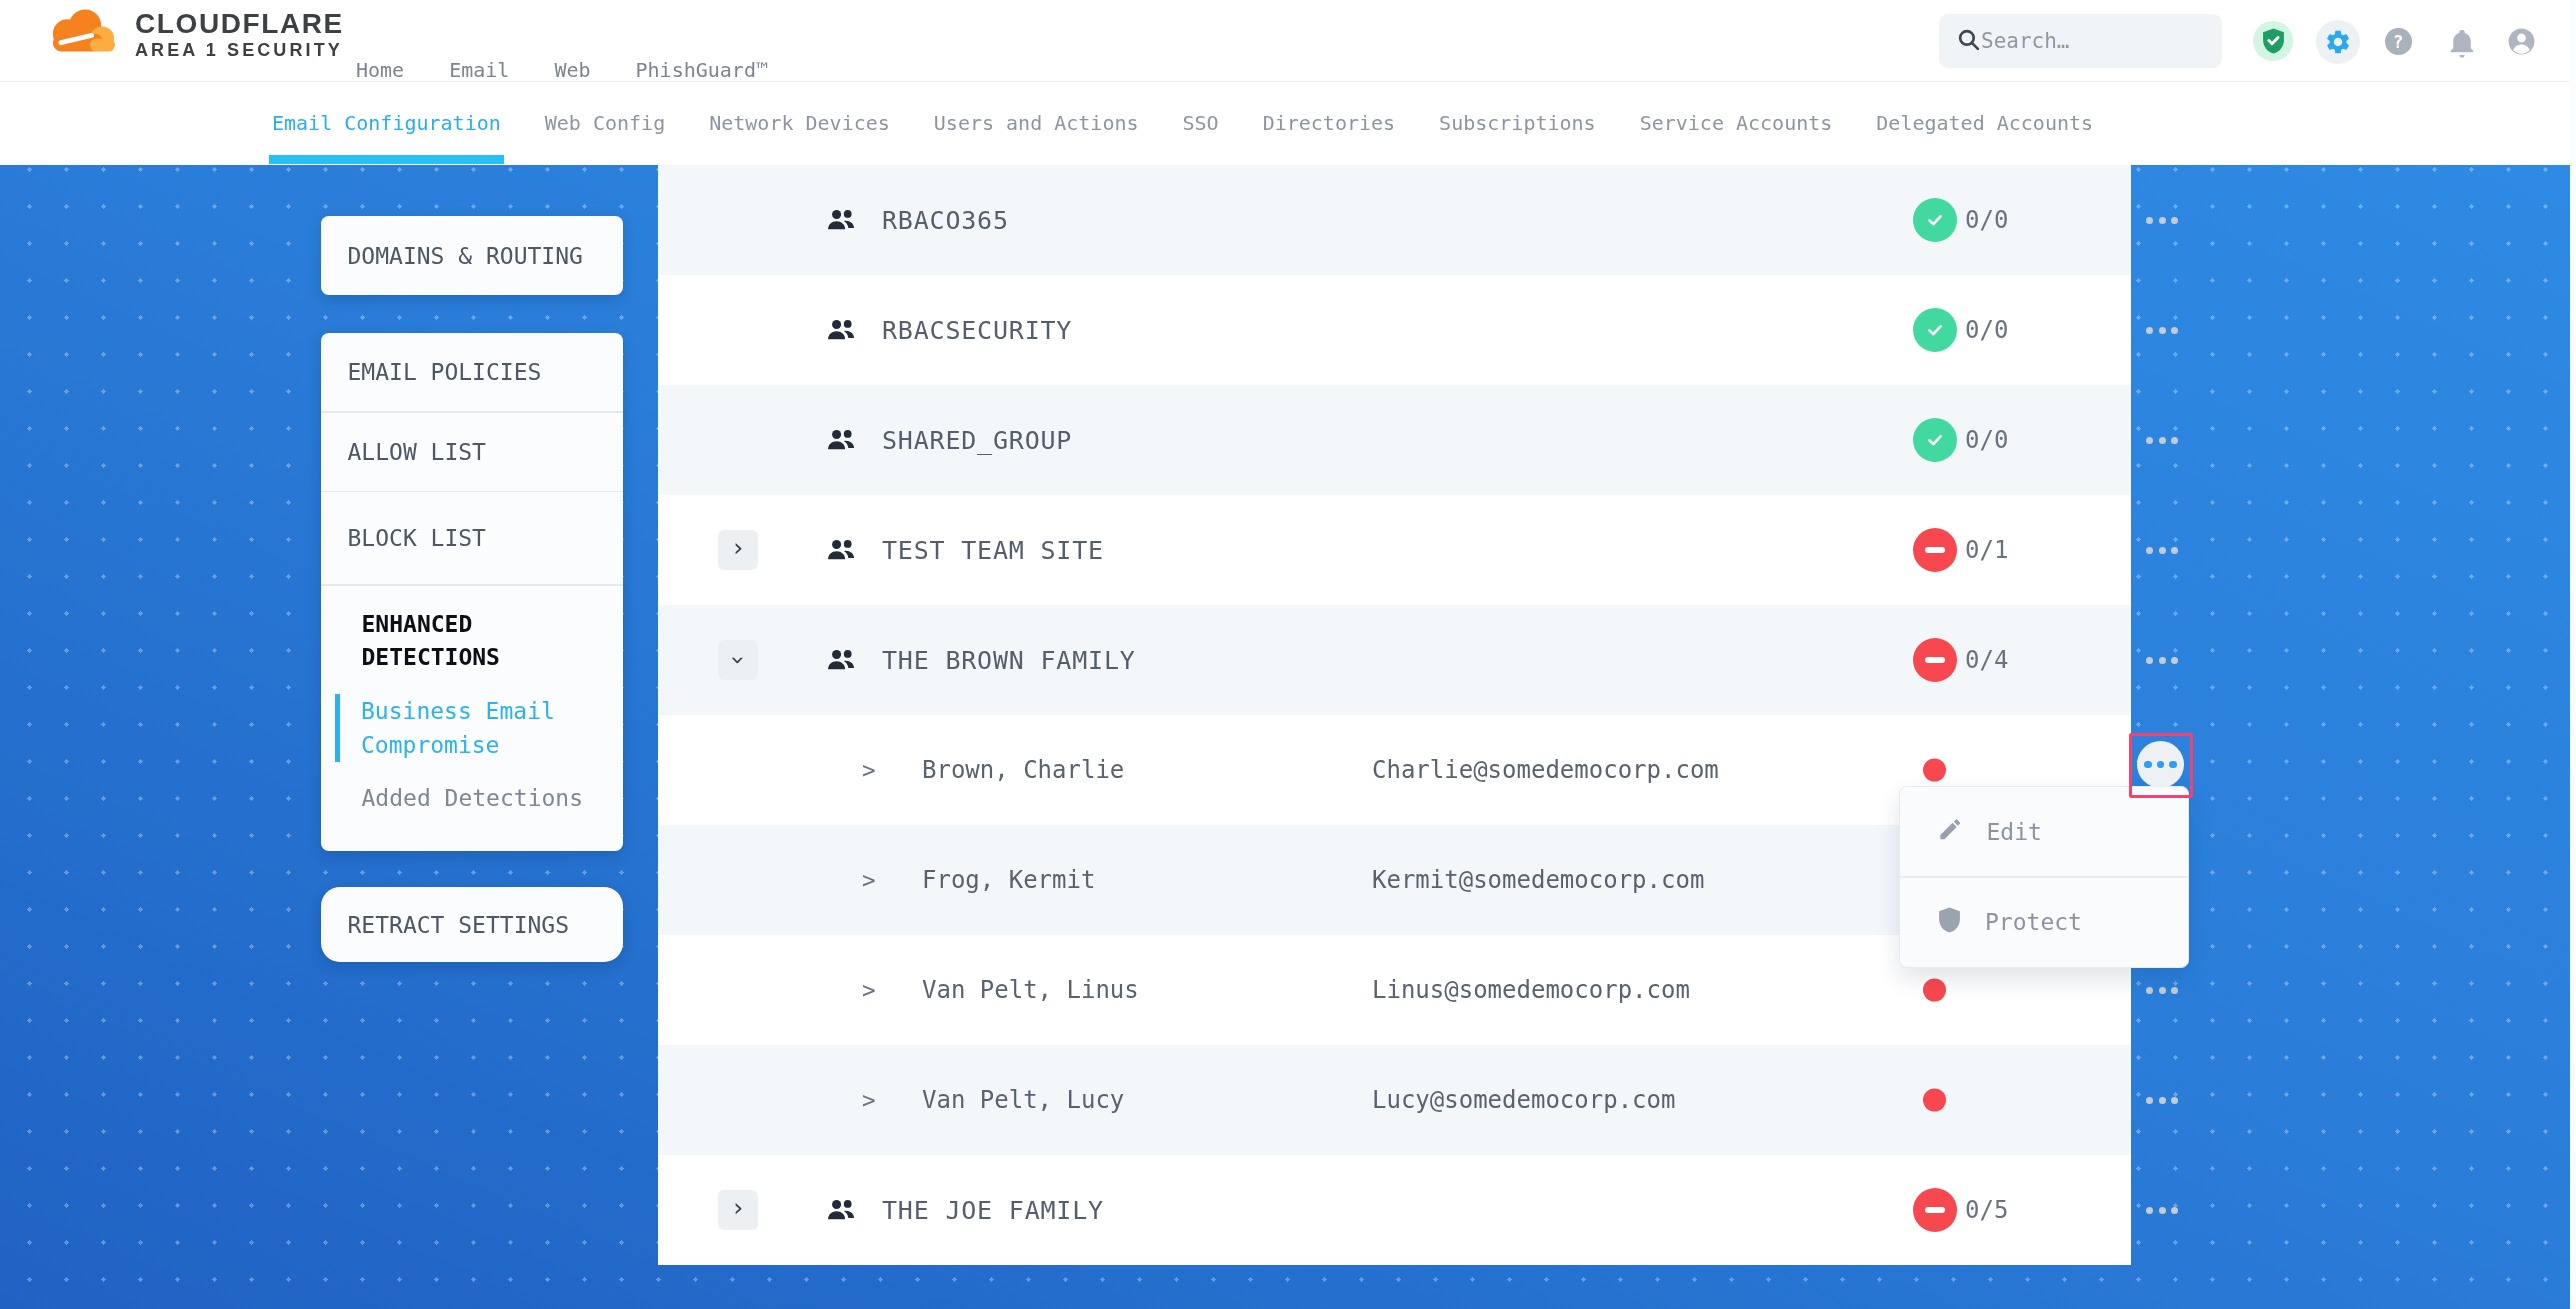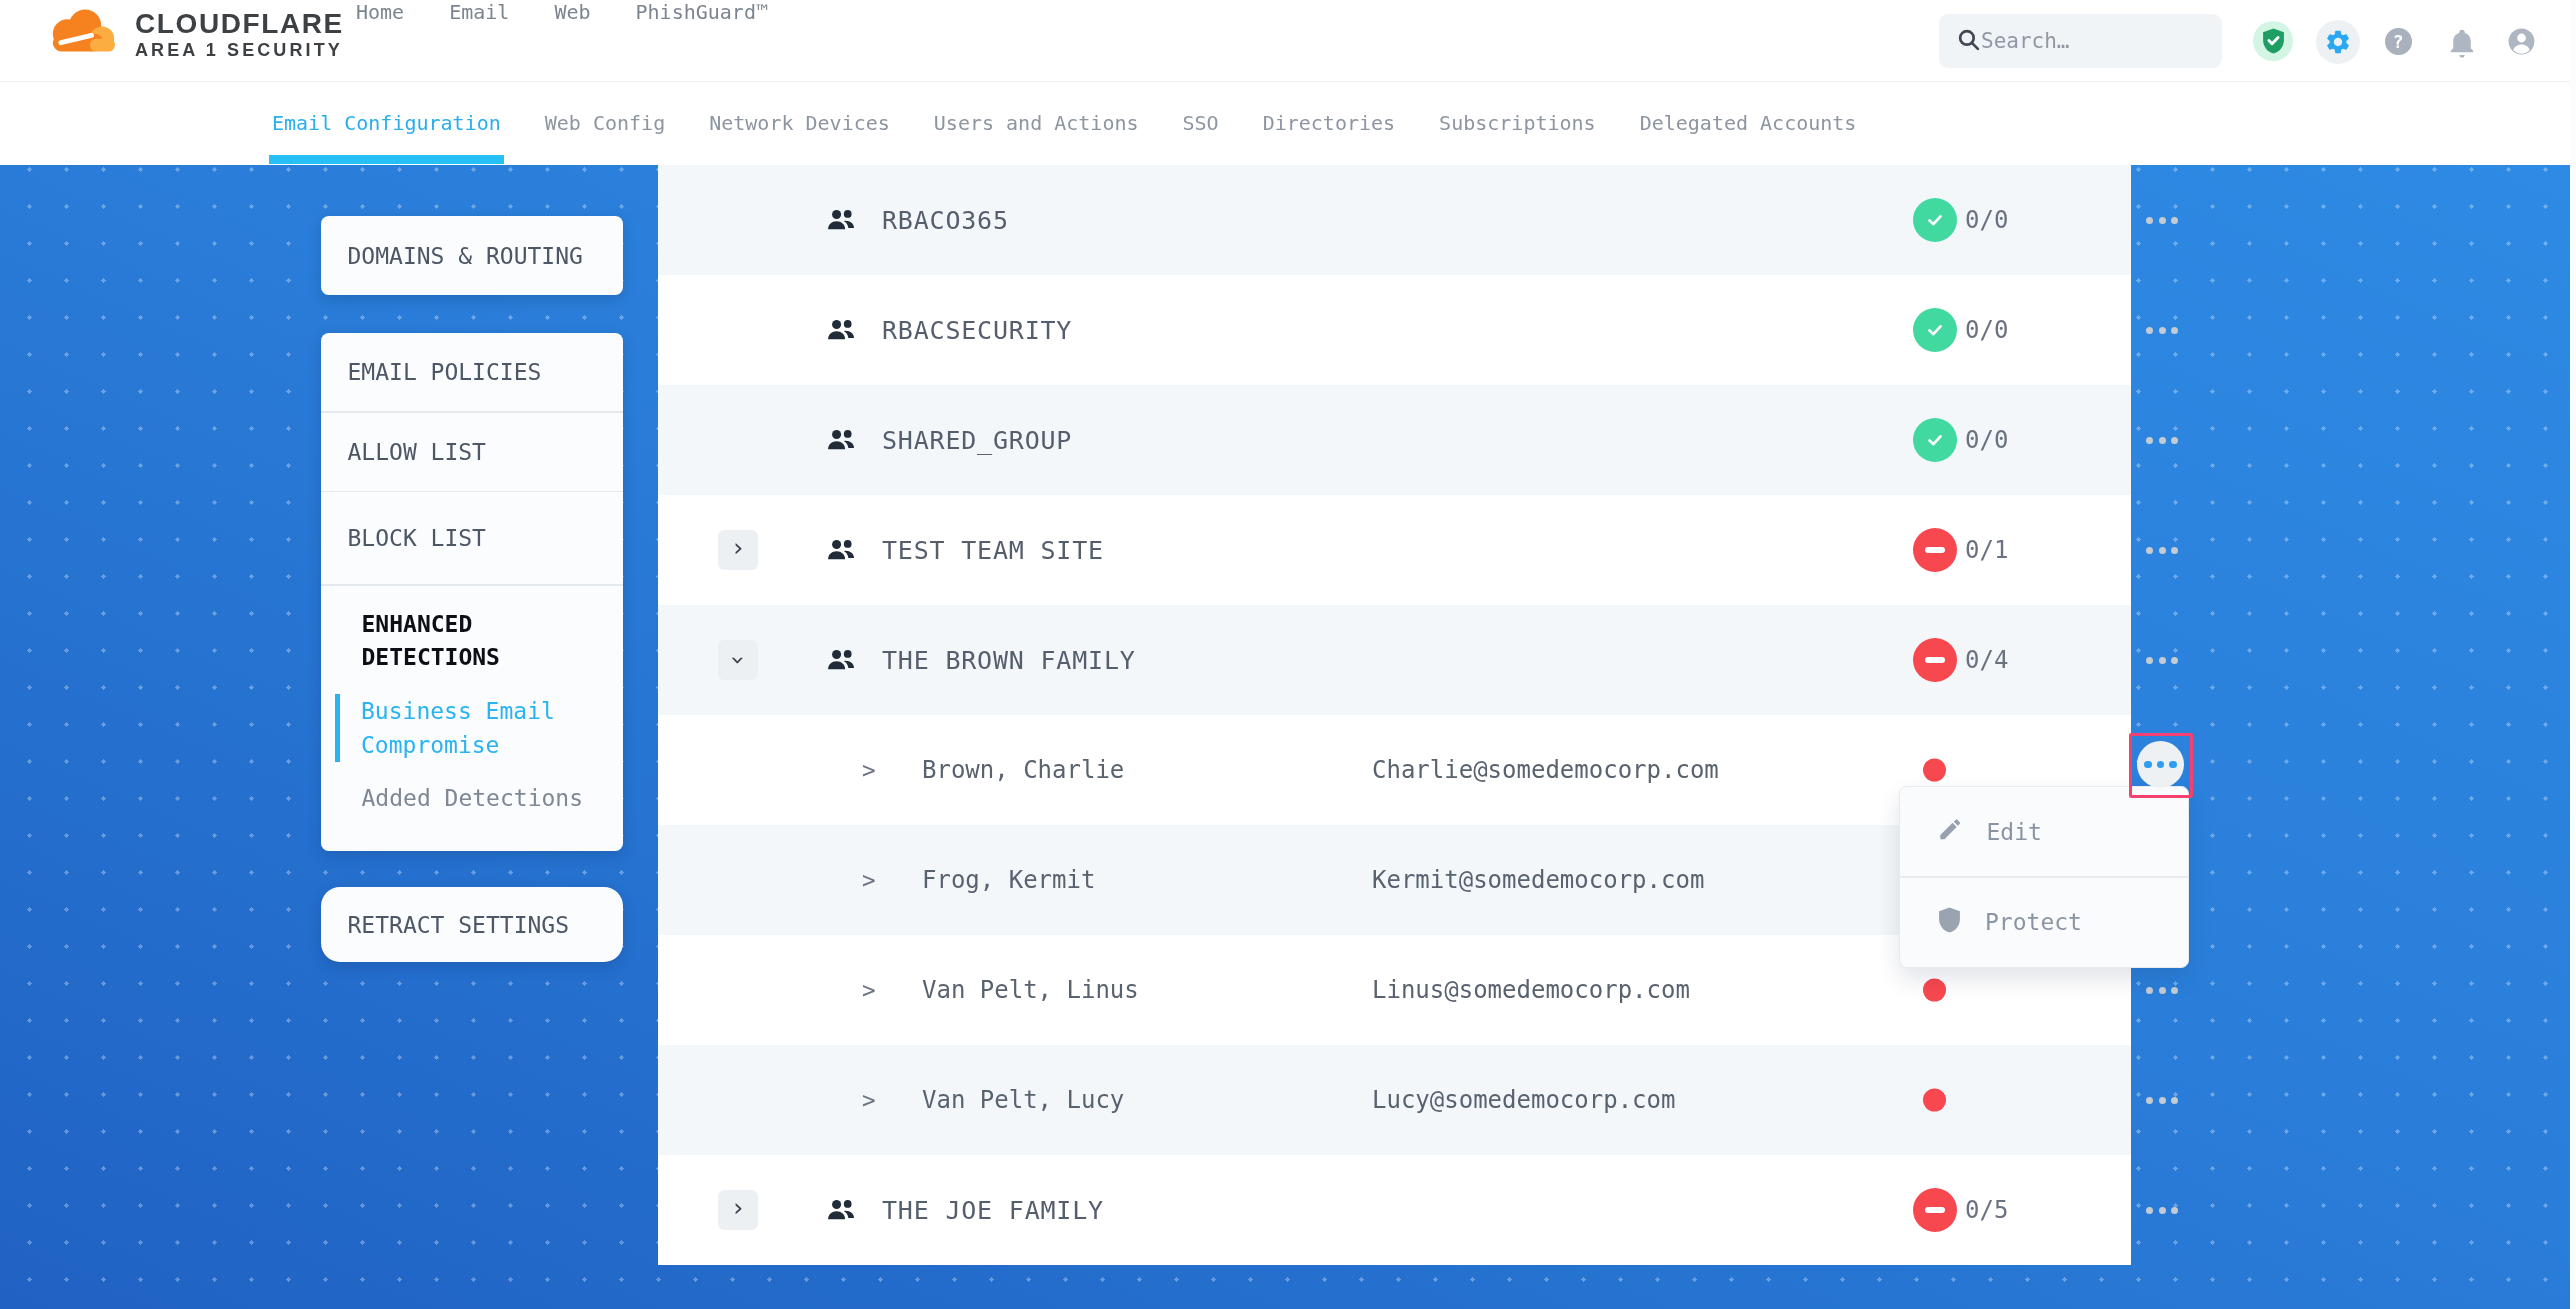--- a/index.html
+++ b/index.html
@@ -17,21 +17,21 @@
     background-position:11px 23px, 0 0;
   }
   .right-strip { position:absolute; left:2570px; top:0; width:6.2px; height:1309px; background:#fbfcfe; z-index:80; }
 
   
   .topbar { position:absolute; left:0; top:0; width:2576px; height:82px; background:#ffffff; border-bottom:0.8px solid #edf0f3; z-index:20; }
   .logo { position:absolute; left:43px; top:7.8px; display:flex; align-items:center; gap:11px; }
   .logo-text { display:flex; flex-direction:column; font-family:"Liberation Sans","DejaVu Sans",sans-serif; color:#3d4144; }
   .logo-name { font-size:28px; font-weight:bold; letter-spacing:1.6px; line-height:31px; }
   .logo-tag  { font-size:18px; font-weight:bold; letter-spacing:3.1px; line-height:23px; }
-  .topnav { position:absolute; left:356px; top:0; height:82px; display:flex; align-items:flex-start; gap:45px; }
+  .topnav { position:absolute; left:356px; top:0; height:82px; display:flex; align-items:flex-end; gap:45px; }
   .topnav-item { font-size:20px; color:#7c858f; cursor:pointer; white-space:nowrap; }
   .search { position:absolute; left:1939px; top:14px; width:283px; height:54px; background:#f1f4f6; border-radius:9.3px; display:flex; align-items:center; padding-left:17px; }
   .search input { border:none; outline:none; background:transparent; font-family:inherit; font-size:21px; color:#4a5360; width:187px; }
   .search input::placeholder { color:#8f98a4; }
   .iconbar-btn { position:absolute; border-radius:50%; display:flex; align-items:center; justify-content:center; cursor:pointer; }
   .btn-shield { left:2253px; top:21px; width:40px; height:40px; background:#d3f5e4; }
   .btn-gear   { left:2316px; top:19.5px; width:44px; height:44px; background:#eef1f4; }
   .btn-help   { left:2385px; top:28px; width:26.5px; height:26.5px; background:#a9b1bd; color:#fff; font-size:18px; font-weight:bold; }
   .btn-bell   { left:2446px; top:25px; width:31px; height:34px; background:transparent; }
   .btn-person { left:2506px; top:26px; width:31px; height:31px; background:transparent; }
@@ -159,20 +159,21 @@
   </header>
 
   <nav class="subnav">
     <span class="tab active">Email Configuration</span>
     <span class="tab">Web Config</span>
     <span class="tab">Network Devices</span>
     <span class="tab">Users and Actions</span>
     <span class="tab">SSO</span>
     <span class="tab">Directories</span>
     <span class="tab">Subscriptions</span>
+    <span class="tab">Service Accounts</span>
     <span class="tab">Delegated Accounts</span>
   </nav>
 
   <div class="card card-1">
     <div class="side-item h102">DOMAINS &amp; ROUTING</div>
   </div>
 
   <div class="card card-2">
     <div class="side-item h100">EMAIL POLICIES</div>
     <div class="side-div"></div>

